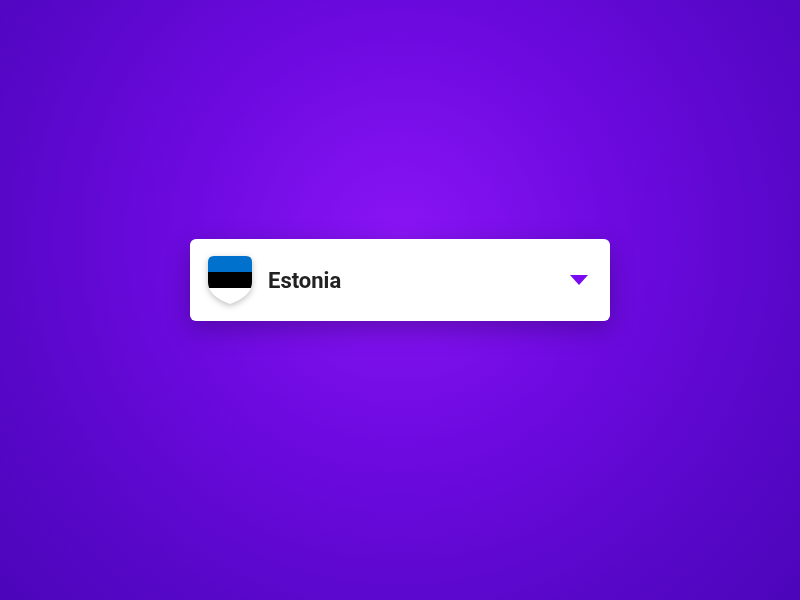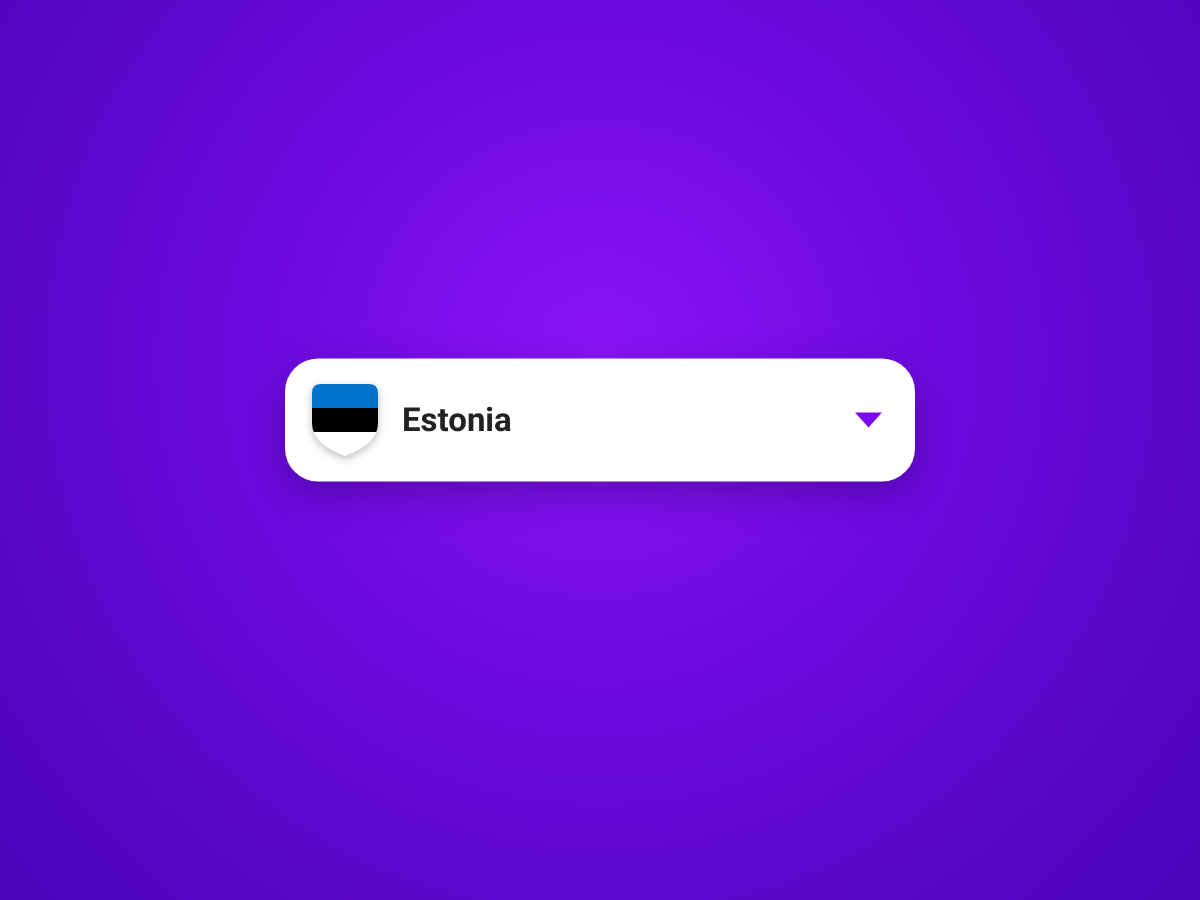--- a/index.html
+++ b/index.html
@@ -14,21 +14,21 @@
       display: flex;
       align-items: center;
       justify-content: center;
       font-family: -apple-system, BlinkMacSystemFont, "Segoe UI", Roboto, Helvetica, Arial, sans-serif;
       overflow: hidden;
     }
     .dropdown {
       width: 420px;
       height: 82px;
       background: #ffffff;
-      border-radius: 22px;
+      border-radius: 6px;
       display: flex;
       align-items: center;
       padding: 0 22px 0 18px;
       box-shadow: 0 8px 24px rgba(0,0,0,0.25);
       cursor: pointer;
       position: relative;
       margin-top: -40px;
     }
     .flag-wrap {
       width: 44px;

